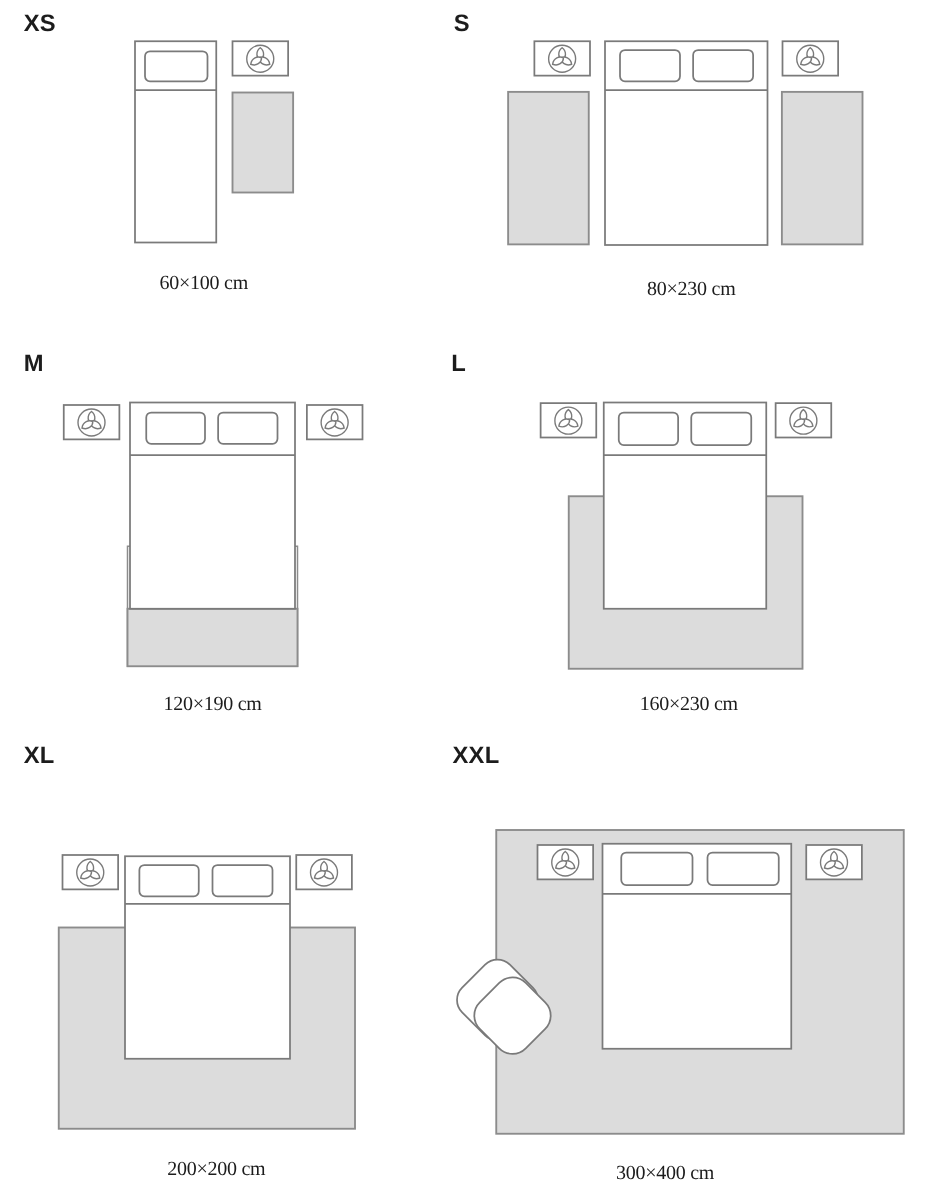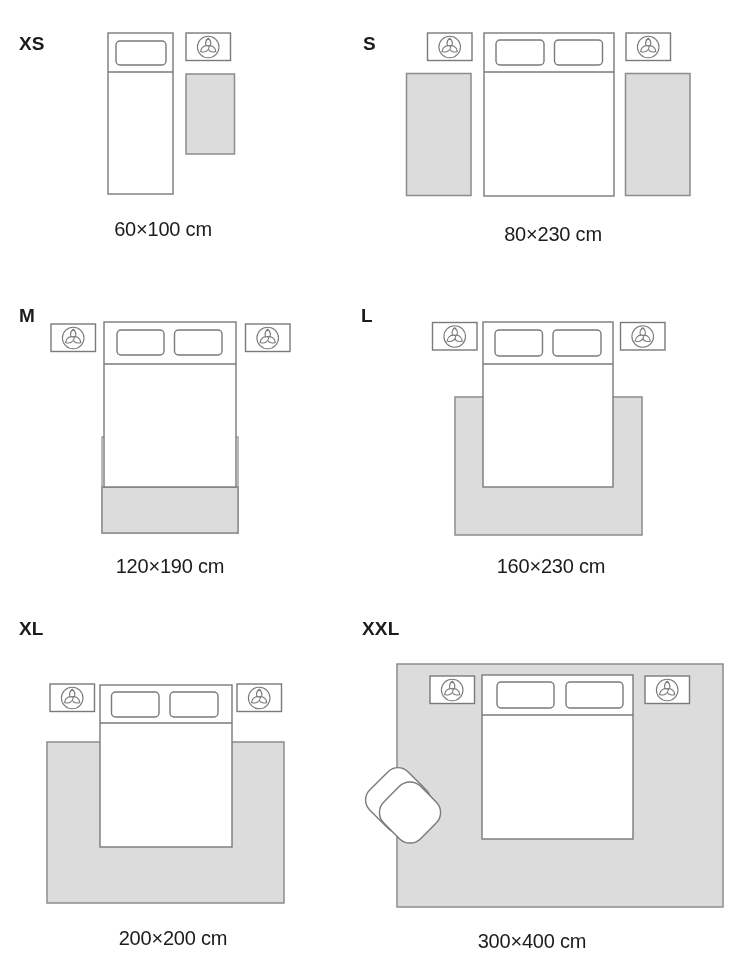--- a/index.html
+++ b/index.html
@@ -21,28 +21,28 @@
   .furn{fill:#ffffff;stroke:var(--furniture-outline);stroke-width:1.4;}
   .dv{stroke:var(--furniture-outline);stroke-width:1.4;}
   .rug{fill:var(--rug-fill);stroke:var(--rug-outline);stroke-width:1.5;}
   .rug-under{fill:#ffffff;stroke:var(--rug-outline);stroke-width:1.2;}
   .icn{fill:#ffffff;stroke:var(--furniture-outline);stroke-width:1.1;}
   .size-label{
     position:absolute;
     font-size:19px;font-weight:bold;line-height:1;
     color:var(--text);letter-spacing:.2px;
     white-space:nowrap;
-    margin-top:24px;
   }
   .caption{
     position:absolute;
-    font-size:20px;line-height:1;
+    font-size:16px;line-height:1;
     color:var(--text);letter-spacing:-.2px;
     transform:translateX(-50%);
     white-space:nowrap;
+    font-family:Liberation Serif, serif;
   }
 </style>
 </head>
 <body>
 
 <div class="canvas">
 
   <svg class="scene" width="740" height="960" viewBox="0 0 740 960">
     <defs>
       <g id="plant-icon">

